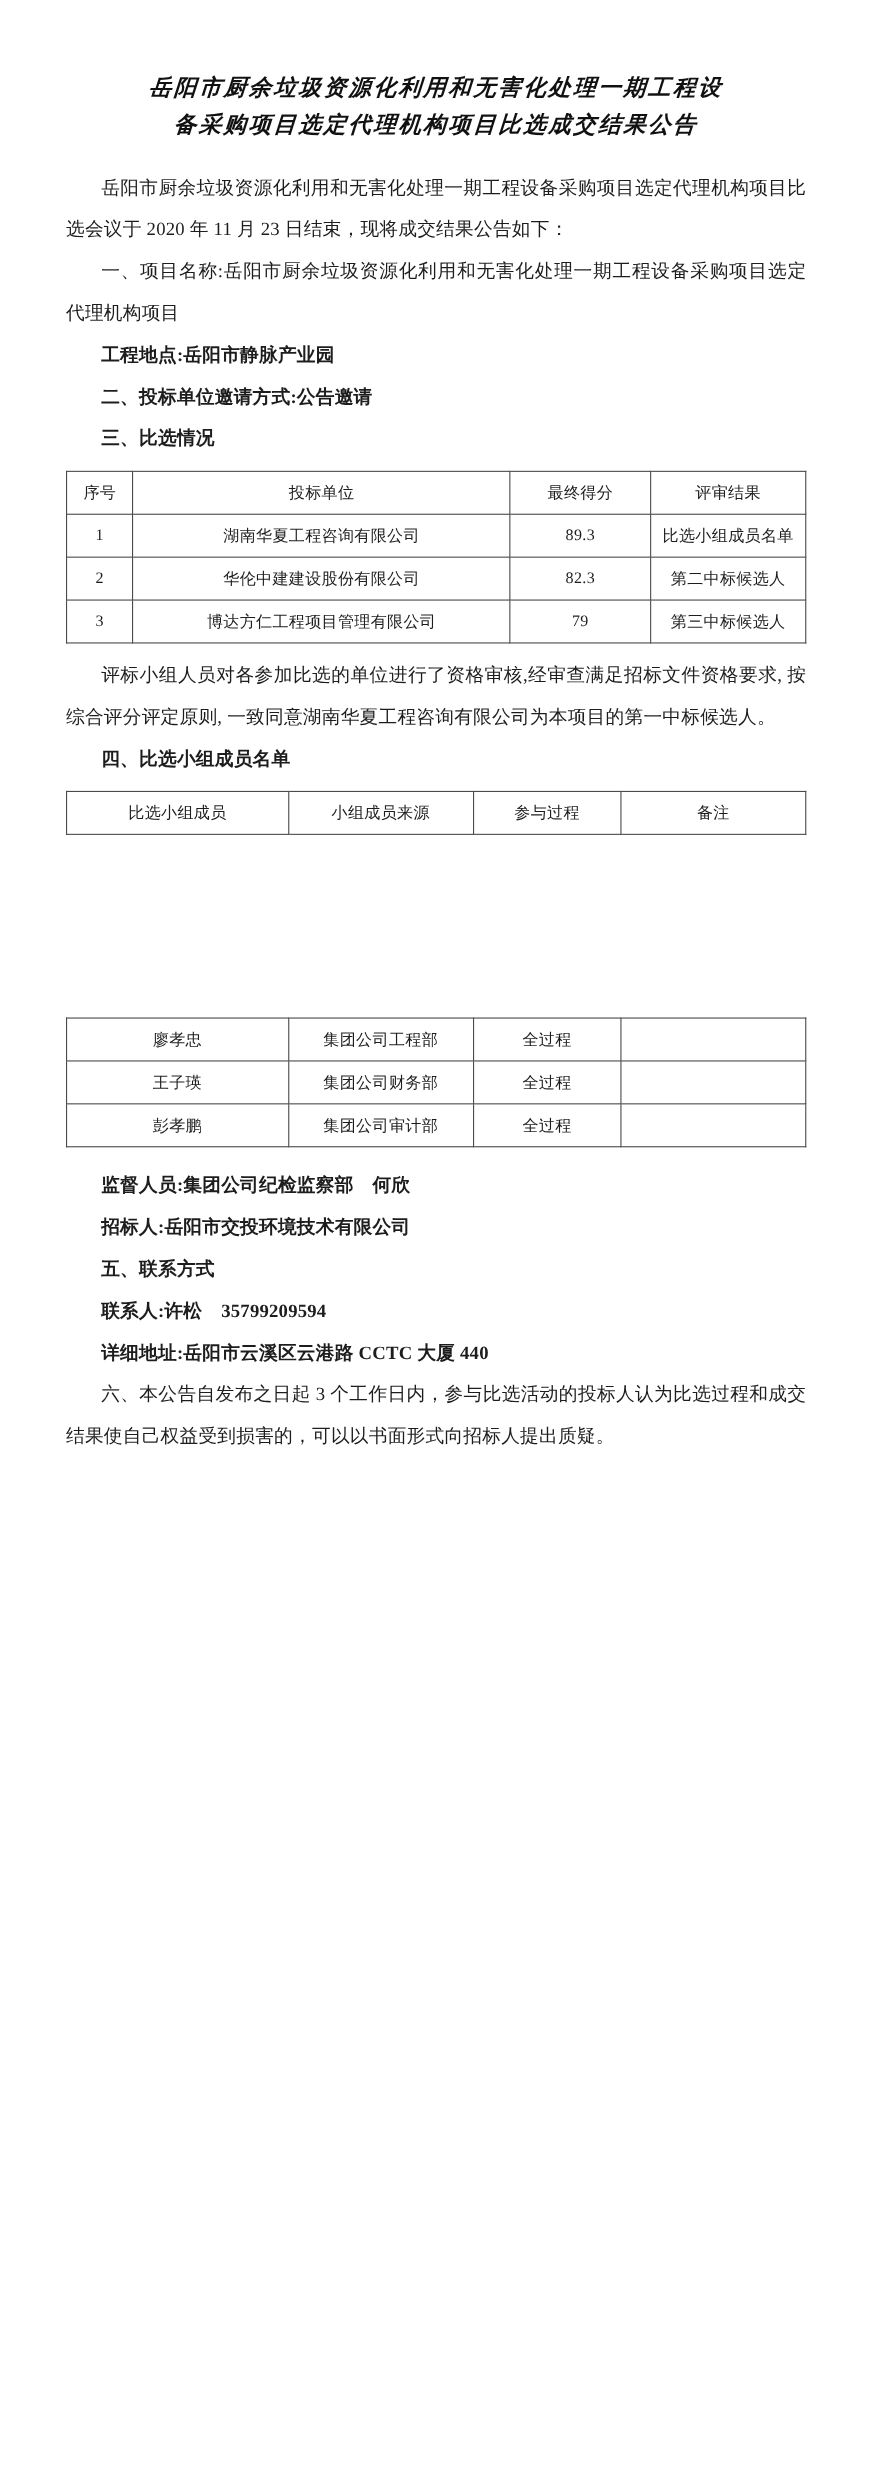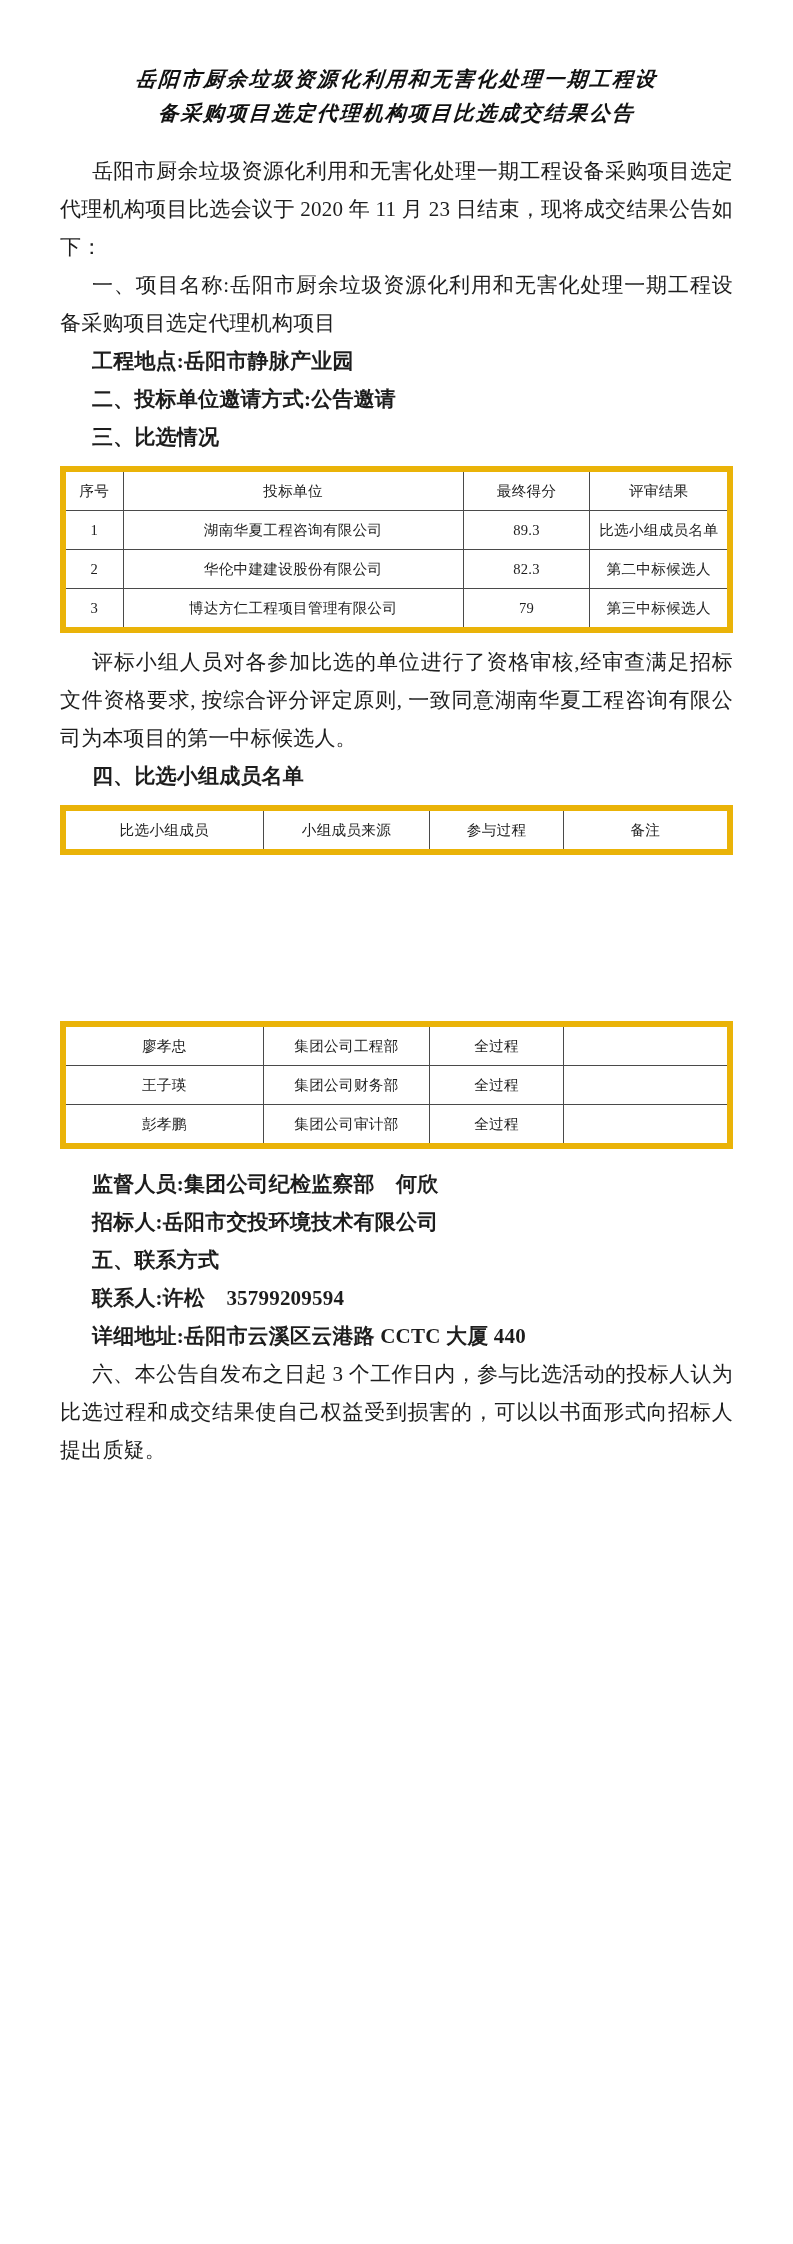--- a/index.html
+++ b/index.html
@@ -35,21 +35,21 @@
     line-height: 34px;
     color: #111111;
     white-space: nowrap;
     transform: skewX(-4deg);
   }
   .body-block {
     margin-top: 22px;
   }
   p.para {
     margin: 0;
-    font-size: 21px;
+    font-size: 17px;
     line-height: 38px;
     text-align: justify;
     text-justify: inter-ideograph;
     letter-spacing: 0.2px;
     color: #1d1d1d;
   }
   p.indent {
     text-indent: 32px;
   }
   p.indent2 {
@@ -72,21 +72,21 @@
     font-size: 14.6px;
     font-weight: normal;
     text-align: center;
     vertical-align: middle;
     padding: 0;
     height: 38px;
     color: #1d1d1d;
     letter-spacing: 0.3px;
   }
   table.doc-table.outer-thick {
-    border: 6px solid #eab308;
+    border: 1px solid #eab308;
   }
   .col-seq    { width: 9%; }
   .col-bidder { width: 51%; }
   .col-score  { width: 19%; }
   .col-result { width: 21%; }
 
   .col-m1 { width: 30%; }
   .col-m2 { width: 25%; }
   .col-m3 { width: 20%; }
   .col-m4 { width: 25%; }

